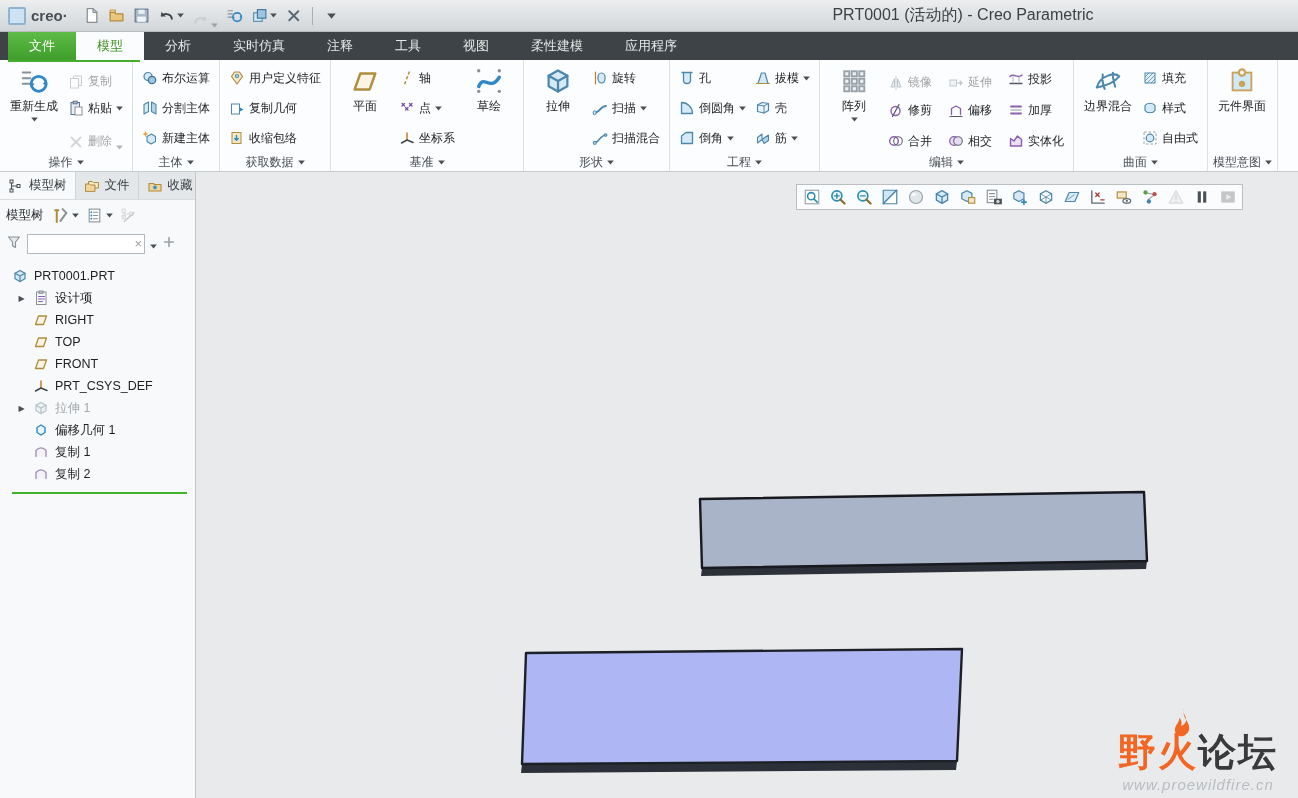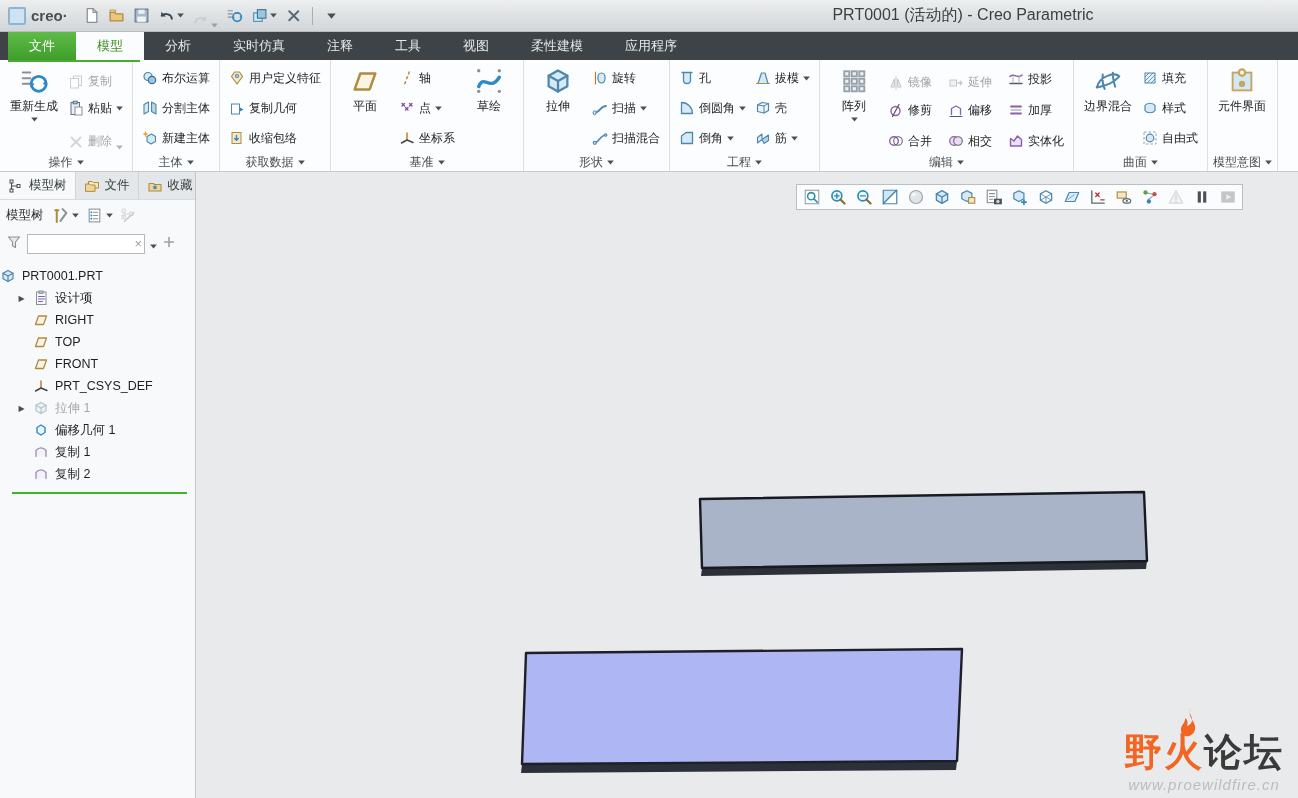--- a/index.html
+++ b/index.html
@@ -43,33 +43,33 @@
   .lp-tab.clip-a{max-width:56px;}
   .lp-tab.clip-b{max-width:50px;}
   .lp-toolbar{flex:0 0 30px;display:flex;align-items:center;padding:0 6px;gap:3px;}
   .lp-title{font-size:12.5px;color:#2e3235;margin-right:3px;}
   .lp-btn{display:flex;align-items:center;gap:3px;padding:1px 2px;}
   .lp-search{flex:0 0 28px;display:flex;align-items:center;padding:0 6px;gap:5px;}
   .lp-input-wrap{position:relative;width:118px;height:20px;}
   .lp-input-wrap input{width:118px;height:20px;border:1px solid #b3b9bd;background:#fff;font-size:12px;padding:0 16px 0 4px;box-sizing:border-box;outline:none;}
   .clear-x{position:absolute;right:3px;top:2px;color:#9aa0a4;font-size:13px;line-height:16px;}
   .lp-tree{flex:1;padding-top:7px;overflow:hidden;}
-  .tree-row{display:flex;align-items:center;height:22px;font-size:12.5px;color:#1d1f21;gap:6px;white-space:nowrap;}
+  .tree-row{display:flex;align-items:center;height:22px;font-size:12.5px;color:#1d1f21;gap:6px;padding-left:12px;white-space:nowrap;}
   .tree-row.child{padding-left:16px;}
   .tree-arrow{width:11px;font-size:8px;color:#4a4f54;text-align:center;flex:0 0 11px;}
   .tree-row.dim{color:#a4aaae;}
   .tree-row.dim svg{opacity:.45;filter:grayscale(.6);}
   .insert-line{height:2px;background:#3fb32a;margin:7px 8px 0 12px;}
 
   
   .graphics{flex:1;position:relative;background:#e9eaec;overflow:hidden;}
   .model-svg{position:absolute;left:0;top:0;}
   .gtoolbar{position:absolute;top:12px;right:55px;height:26px;background:#fbfcfd;border:1px solid #b9bfc3;display:flex;align-items:center;padding:0 2px;gap:1px;box-sizing:border-box;}
   .gt-btn{width:25px;height:22px;display:flex;align-items:center;justify-content:center;}
-  .watermark{position:absolute;right:14px;bottom:6px;text-align:center;line-height:1;}
+  .watermark{position:absolute;right:20px;bottom:6px;text-align:center;line-height:1;}
   .wm-line1{display:flex;align-items:flex-end;justify-content:center;font-size:38px;letter-spacing:2px;}
   .wm-orange{color:#f26522;font-weight:bold;position:relative;}
   .wm-flame{position:absolute;top:-26px;right:2px;}
   .wm-dark{color:#3a3a3a;font-weight:bold;}
   .wm-url{font-size:15px;color:#b9bdc0;font-style:italic;letter-spacing:1px;margin-top:6px;}
 </style>
 </head>
 <body>
 
 <div class="window">

